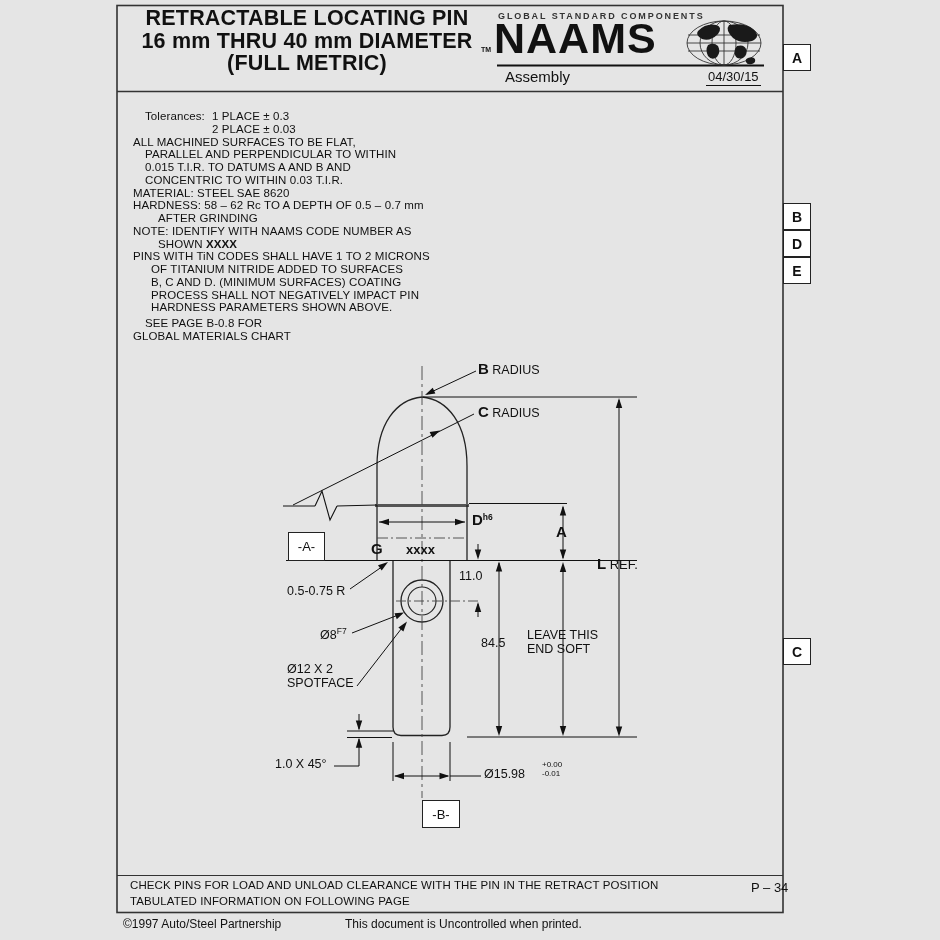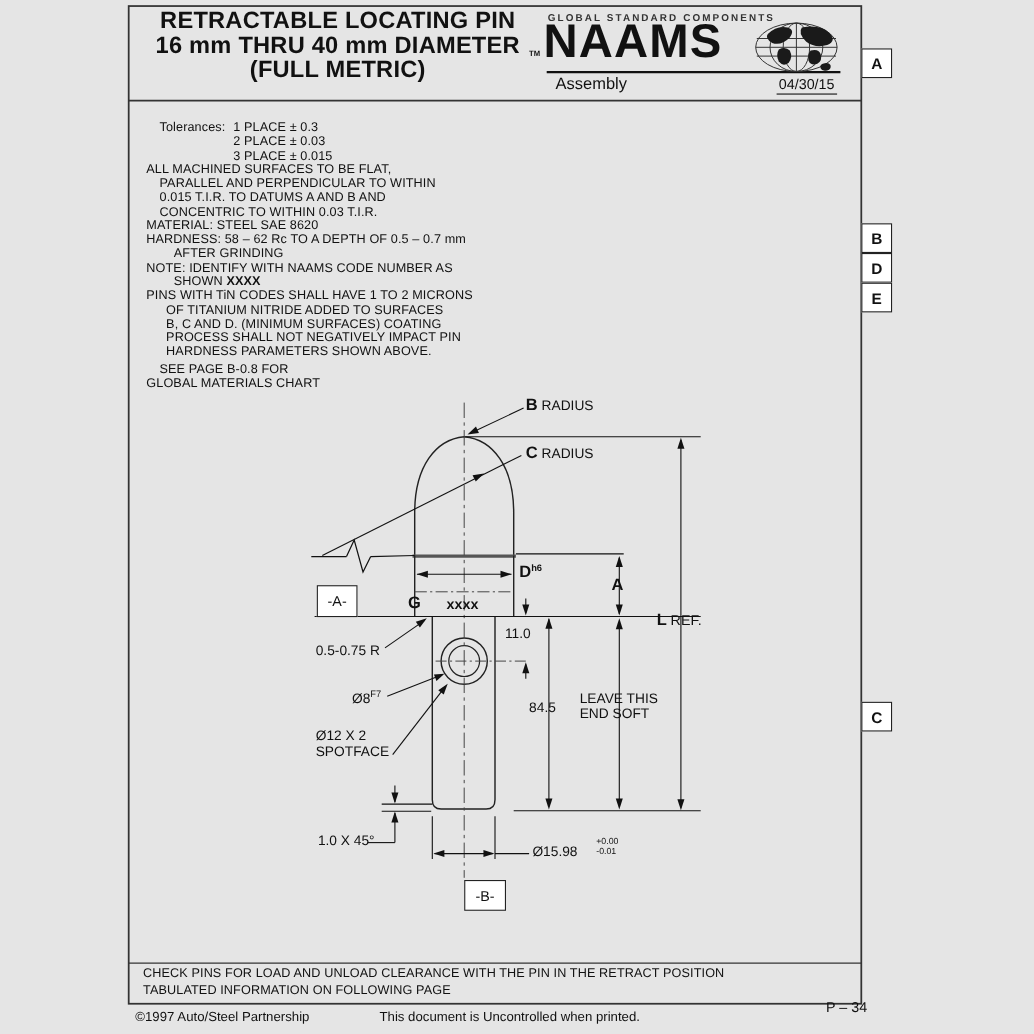--- a/index.html
+++ b/index.html
@@ -164,21 +164,20 @@
 
   <div class="zone" style="top:44px;">A</div>
   <div class="zone" style="top:203px;">B</div>
   <div class="zone" style="top:230px;">D</div>
   <div class="zone" style="top:257px;">E</div>
   <div class="zone" style="top:638px;">C</div>
 
   <div class="notes">
     <div class="nrow i1"><span class="tlabel">Tolerances:</span><span>1 PLACE ± 0.3</span></div>
     <div class="nrow i2">2 PLACE ± 0.03</div>
-    <div class="nrow i2">3 PLACE ± 0.015</div>
     <div class="nrow">ALL MACHINED SURFACES TO BE FLAT,</div>
     <div class="nrow i1">PARALLEL AND PERPENDICULAR TO WITHIN</div>
     <div class="nrow i1">0.015 T.I.R. TO DATUMS A AND B AND</div>
     <div class="nrow i1">CONCENTRIC TO WITHIN 0.03 T.I.R.</div>
     <div class="nrow">MATERIAL: STEEL SAE 8620</div>
     <div class="nrow">HARDNESS: 58 – 62 Rc TO A DEPTH OF 0.5 – 0.7 mm</div>
     <div class="nrow i3">AFTER GRINDING</div>
     <div class="nrow">NOTE: IDENTIFY WITH NAAMS CODE NUMBER AS</div>
     <div class="nrow i3"><span>SHOWN</span>&nbsp;<span class="bold">XXXX</span></div>
     <div class="nrow">PINS WITH TiN CODES SHALL HAVE 1 TO 2 MICRONS</div>
@@ -198,33 +197,33 @@
   <div class="lbl bigletter" style="left:371px;top:541px;">G</div>
   <div class="lbl bold" style="left:406px;top:543px;font-size:13px;">xxxx</div>
   <div class="datum" style="left:288px;top:532px;width:35px;height:27px;">-A-</div>
   <div class="datum" style="left:422px;top:800px;width:36px;height:26px;">-B-</div>
   <div class="lbl" style="left:287px;top:585px;">0.5-0.75 R</div>
   <div class="lbl" style="left:320px;top:627px;"><span>Ø8</span><span class="suptol" style="font-weight:normal;">F7</span></div>
   <div class="lbl" style="left:287px;top:663px;">
     <div>Ø12 X 2</div>
     <div>SPOTFACE</div>
   </div>
-  <div class="lbl" style="left:275px;top:758px;margin-left:14px;">1.0 X 45°</div>
+  <div class="lbl" style="left:275px;top:758px;">1.0 X 45°</div>
   <div class="lbl" style="left:459px;top:570px;">11.0</div>
   <div class="lbl" style="left:481px;top:637px;">84.5</div>
   <div class="lbl" style="left:527px;top:629px;">
     <div>LEAVE THIS</div>
     <div>END SOFT</div>
   </div>
   <div class="lbl" style="left:484px;top:768px;">Ø15.98</div>
   <div class="tolstack">
     <div>+0.00</div>
     <div>-0.01</div>
   </div>
 
   <div class="strip-note" style="top:879px;">CHECK PINS FOR LOAD AND UNLOAD CLEARANCE WITH THE PIN IN THE RETRACT POSITION</div>
   <div class="strip-note" style="top:895px;">TABULATED INFORMATION ON FOLLOWING PAGE</div>
 
   <div class="footer-text" style="left:123px;top:917px;">©1997 Auto/Steel Partnership</div>
   <div class="footer-text" style="left:345px;top:917px;">This document is Uncontrolled when printed.</div>
-  <div class="footer-text" style="left:751px;top:908px;font-size:13px;">P – 34</div>
+  <div class="footer-text" style="left:751px;top:880px;font-size:13px;">P – 34</div>
 
 </div>
 
 </body></html>

